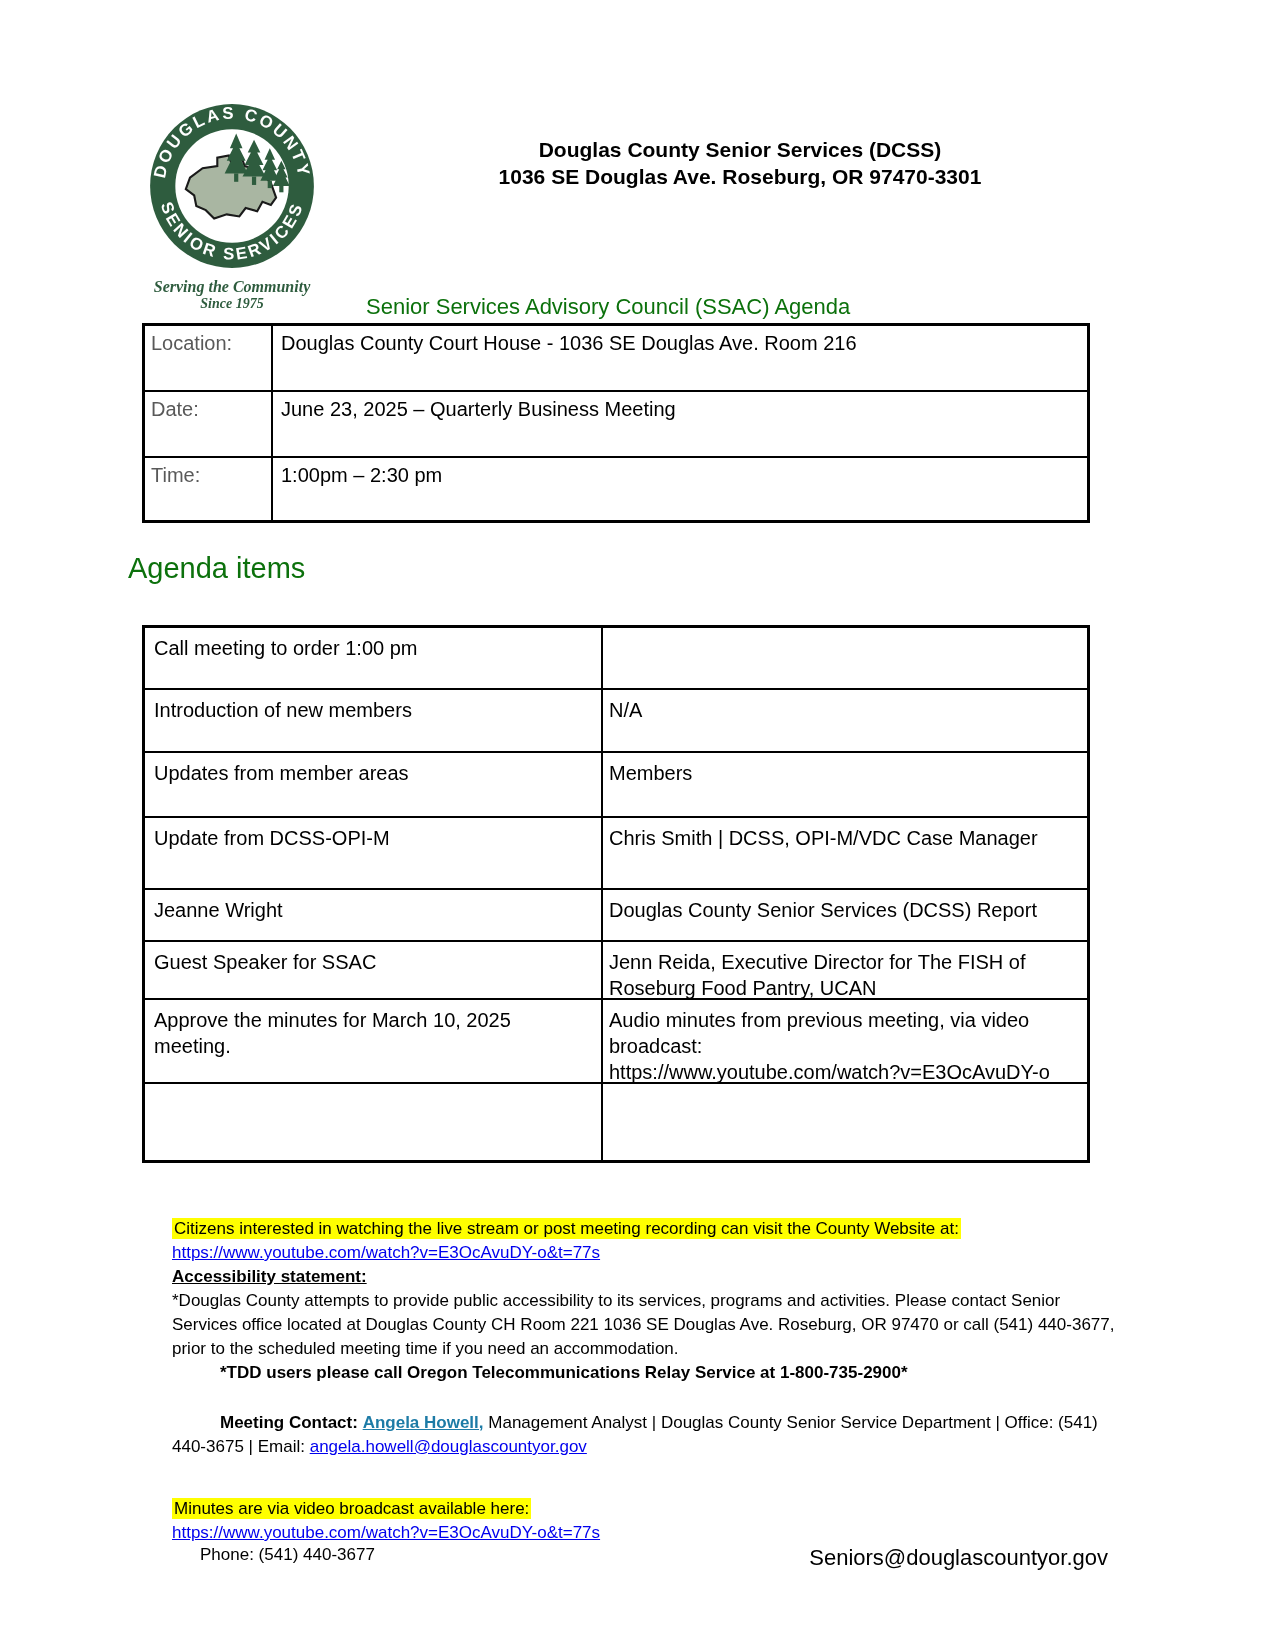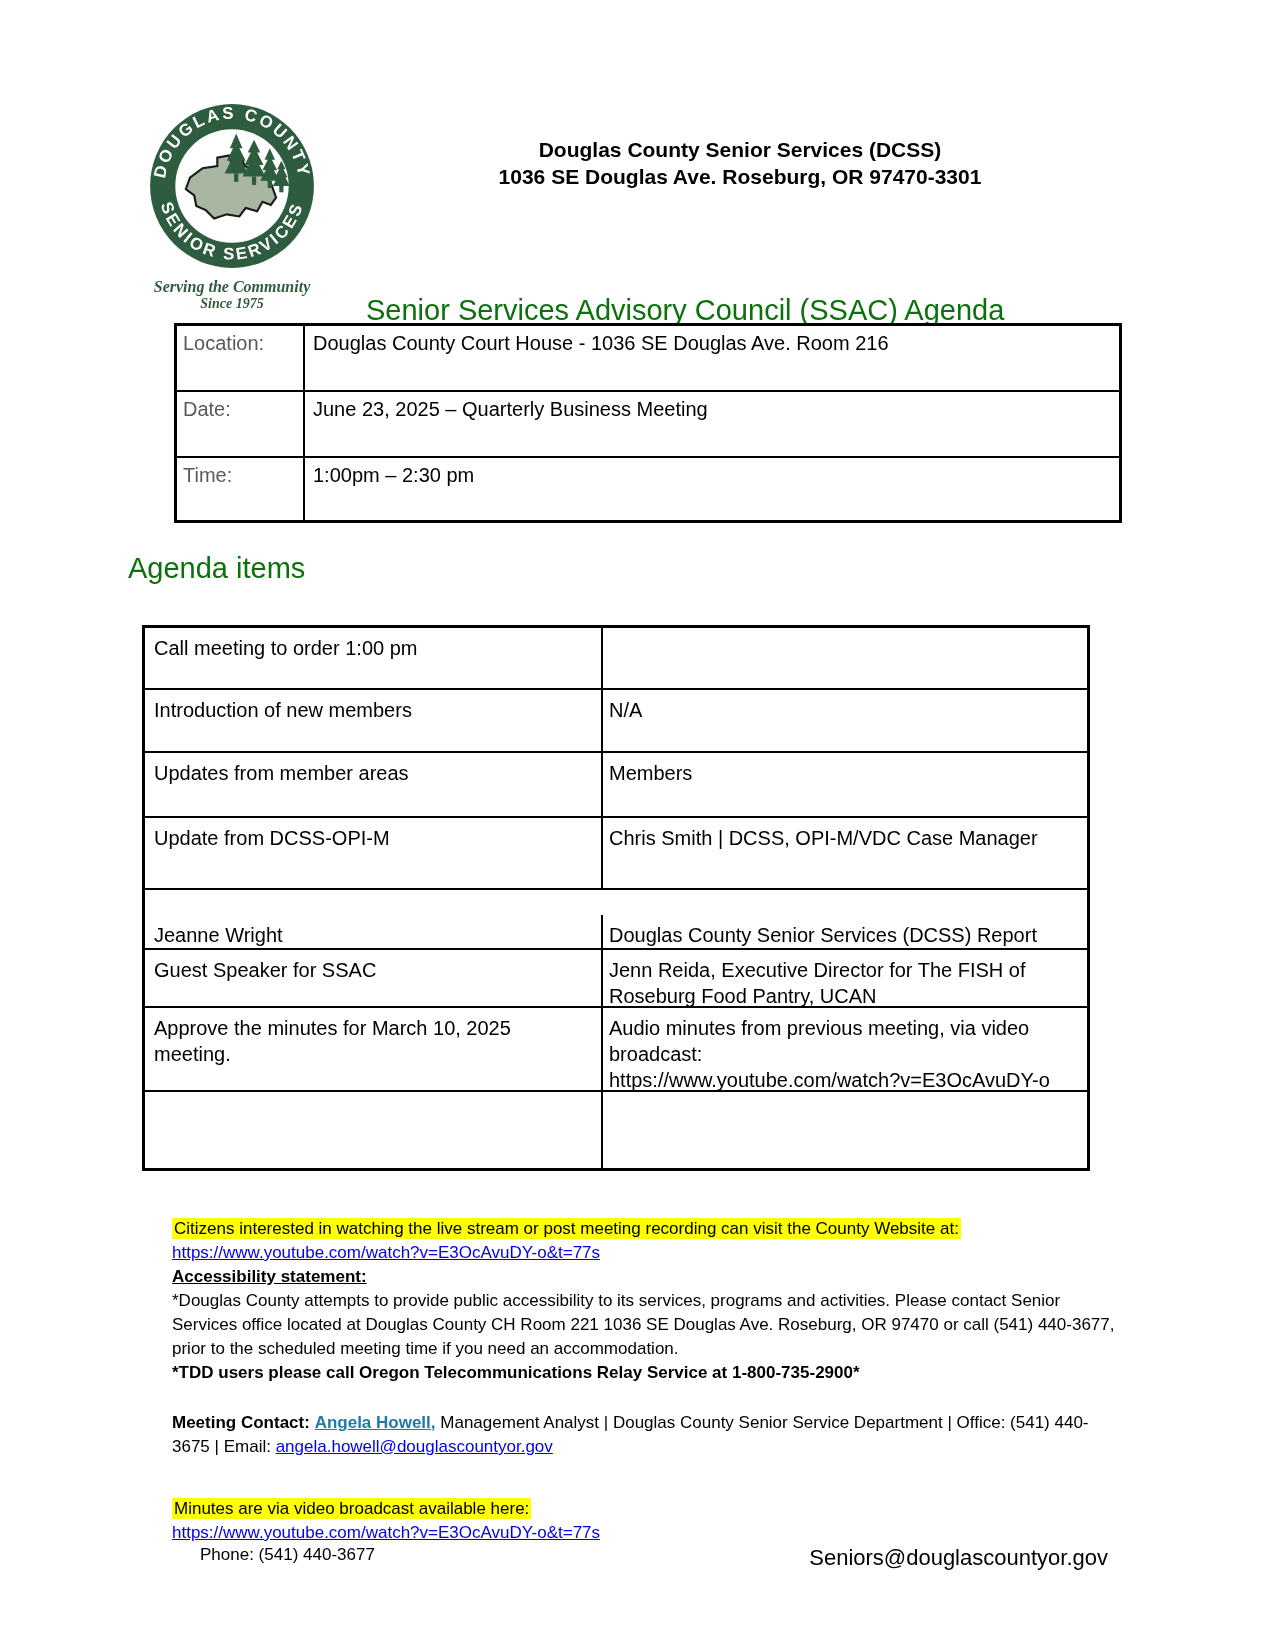--- a/index.html
+++ b/index.html
@@ -8,48 +8,48 @@
     font-family:"Liberation Sans",sans-serif;color:#000;
   }
   
   .logo-wrap{position:absolute;left:148px;top:102px;width:168px;text-align:center;}
   .logo-caption{margin-top:4px;font-family:"Liberation Serif",serif;font-style:italic;font-weight:bold;
     color:#2e5c3e;font-size:16px;line-height:17px;}
   .logo-caption .since{font-size:14px;}
   
   .org-block{position:absolute;left:365px;top:136px;width:750px;text-align:center;
     font-weight:bold;font-size:21px;line-height:27px;}
-  .doc-title{position:absolute;left:366px;top:294px;font-size:29px;color:#0c710c;white-space:nowrap;}
+  .doc-title{position:absolute;left:366px;top:294px;font-size:22px;color:#0c710c;white-space:nowrap;}
   
-  .t1{position:absolute;left:142px;top:323px;width:948px;border:3px solid #000;box-sizing:border-box;margin-left:32px;}
+  .t1{position:absolute;left:142px;top:323px;width:948px;border:3px solid #000;box-sizing:border-box;}
   .t1row{display:flex;border-top:2px solid #000;box-sizing:border-box;}
   .t1row:first-child{border-top:none;}
   .t1 .lab{width:128px;border-right:2px solid #000;box-sizing:border-box;color:#595959;
     font-size:20px;padding:6px 4px 0 6px;}
   .t1 .val{flex:1;font-size:20px;padding:6px 4px 0 8px;}
   .h64{height:64px;} .h66{height:66px;}
   
   .agenda-h{position:absolute;left:128px;top:552px;font-size:29px;color:#0c710c;}
   .t2{position:absolute;left:142px;top:625px;width:948px;border:3px solid #000;box-sizing:border-box;}
   .t2row{display:flex;border-top:2px solid #000;box-sizing:border-box;}
   .t2row:first-child{border-top:none;}
   .t2 .c1{width:458px;border-right:2px solid #000;box-sizing:border-box;
     font-size:20px;line-height:26px;padding:7px 10px 0 9px;}
   .t2 .c2{flex:1;font-size:20px;line-height:26px;padding:7px 6px 0 6px;white-space:pre-line;}
   .r1{height:60px;} .r2{height:63px;} .r3{height:65px;} .r4{height:72px;} .r5{height:65px;}
-  .r6{height:60px;align-items:flex-end;} .r7{height:58px;} .r8{height:84px;} .r9{height:78px;}
+  .r6{height:52px;} .r7{height:58px;} .r8{height:84px;} .r9{height:78px;}
   .c2-na{padding-left:60px;}
   .c2-members{padding-left:34px;padding-top:30px;}
   
   .notices{position:absolute;left:172px;top:1217px;width:948px;font-size:17px;line-height:24px;}
   .hl{background:#ffff00;display:inline;padding:1px 2px;}
   a.blue{color:#0000ee;text-decoration:underline;}
   a.teal{color:#1d7ba6;font-weight:bold;text-decoration:underline;}
   .acc-head{font-weight:bold;text-decoration:underline;}
-  .bold{font-weight:bold;}
+  .bold{font-weight:bold;margin-left:48px;}
   .gap26{height:26px;} .gap36{height:12px;}
   .contact-p{margin:0;}
   
   .footer-phone{position:absolute;left:200px;top:1545px;font-size:17px;}
   .footer-email{position:absolute;right:167px;top:1545px;font-size:22px;}
   p{margin:0;}
 </style>
 </head>
 <body>
 

